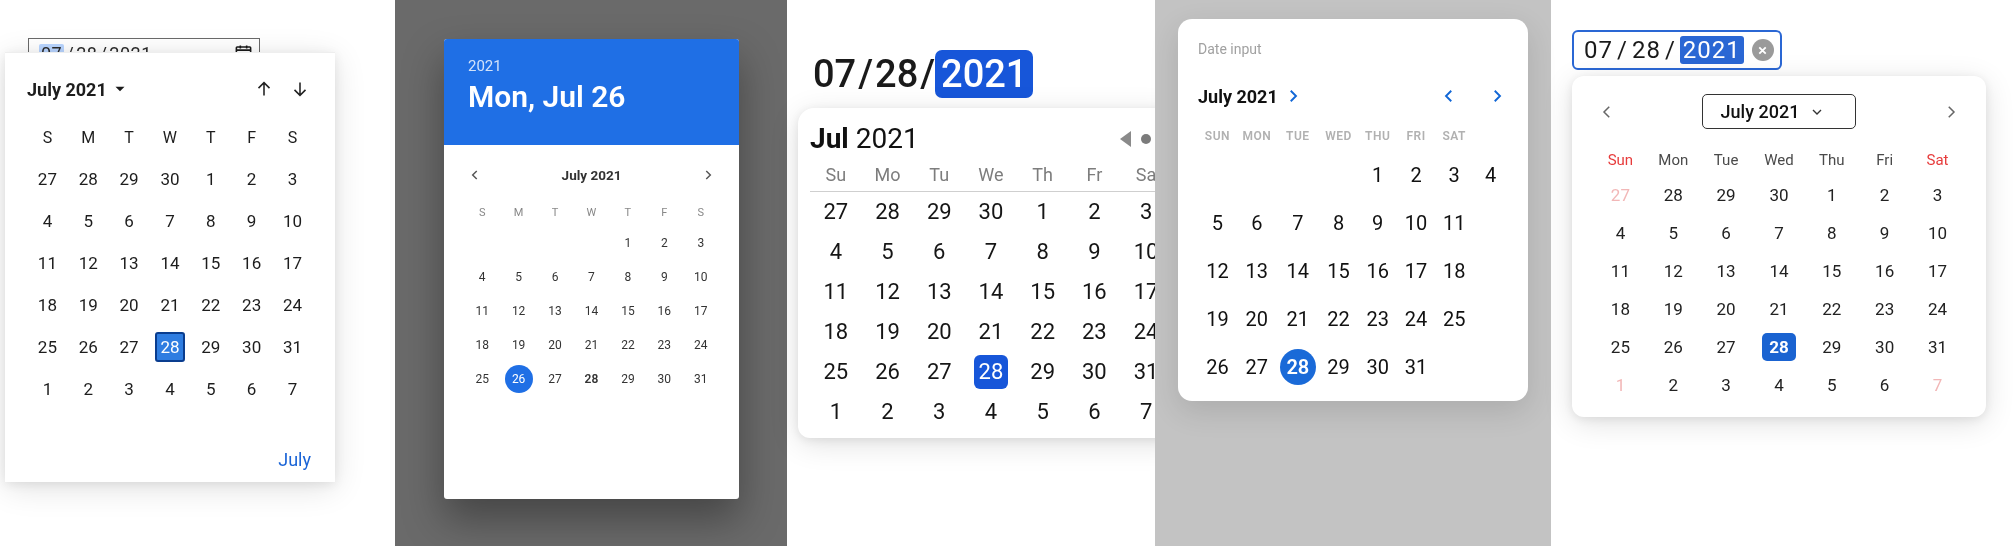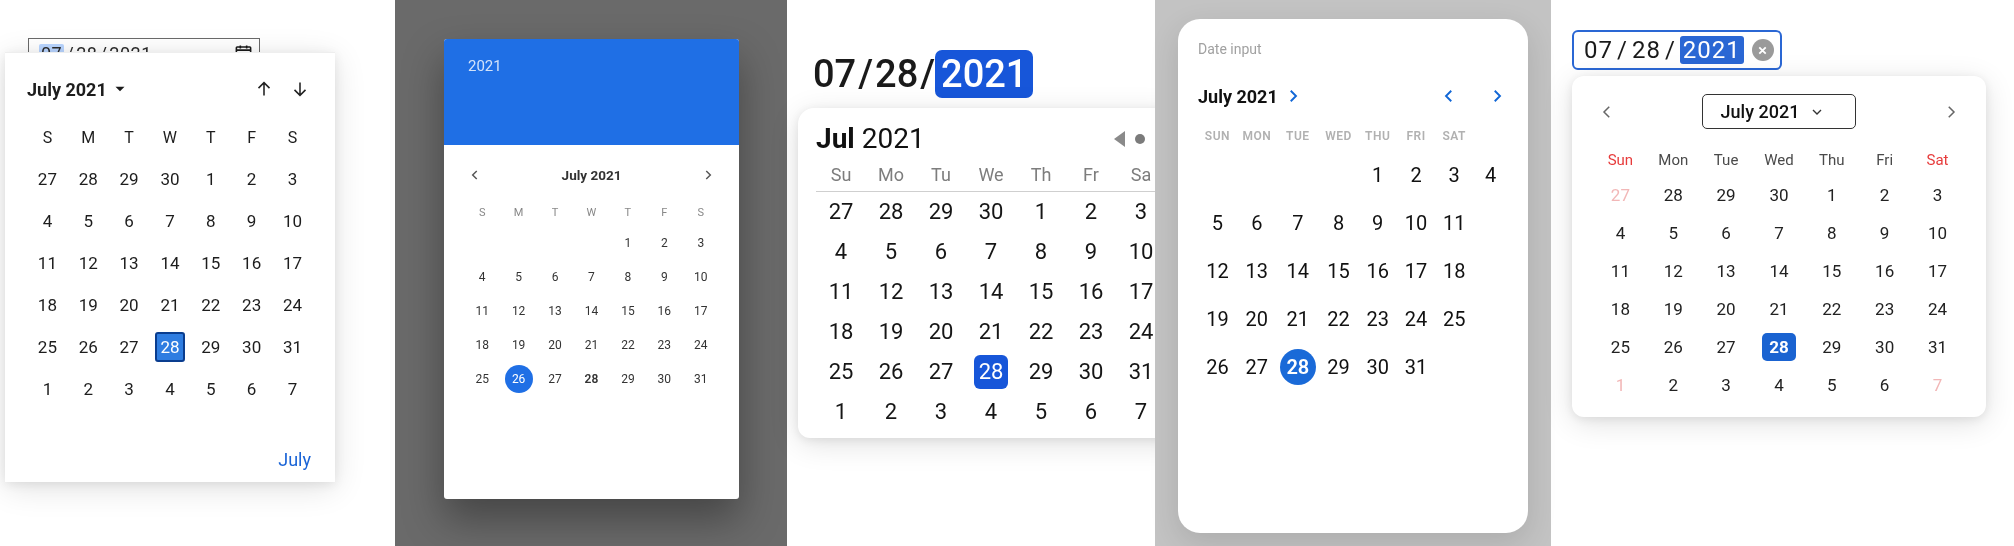--- a/index.html
+++ b/index.html
@@ -51,39 +51,39 @@
   td.selB span{display:inline-flex;width:28px;height:28px;align-items:center;justify-content:center;background:var(--blue);color:#fff;border-radius:50%}
   td.todayB{color:var(--blue);font-weight:600}
   .b-actions{display:flex;justify-content:space-between;padding:4px 22px 16px 22px;color:var(--blue);font-size:13px;font-weight:700}
   .b-actions .right{display:flex;gap:26px}
 
   
   .c-inp{position:absolute;left:811px;top:50px;font-size:38px;font-weight:500;color:#1a1a1a;display:flex;align-items:center}
   .c-inp .seg{padding:1px 2px}
   .c-inp .slash{margin:0 0px}
   .c-inp .hl{background:#1756d9;color:#fff;border-radius:7px;padding:2px 6px}
-  .c-popup{position:absolute;left:798px;top:108px;width:386px;background:#fff;border-radius:16px 16px 12px 12px;box-shadow:var(--panel-shadow);padding:14px 18px 6px}
+  .c-popup{position:absolute;left:798px;top:108px;width:386px;background:#fff;border-radius:16px 16px 12px 12px;box-shadow:var(--panel-shadow);padding:14px 12px 6px}
   .c-hdr{display:flex;align-items:center}
   .c-hdr .ttl{font-size:28px;color:#111}
   .c-hdr .ttl b{font-weight:700}
   .c-hdr .sp{flex:1}
   .c-hdr .nav{display:flex;align-items:center;gap:10px;color:#7b7b7b}
   .c-hdr .dot{width:10px;height:10px;border-radius:50%;background:#7b7b7b}
   .c-hdr .tri{width:0;height:0}
   .tri.l{border-top:8px solid transparent;border-bottom:8px solid transparent;border-right:11px solid #8a8a8a}
   .tri.r{border-top:8px solid transparent;border-bottom:8px solid transparent;border-left:11px solid #8a8a8a}
   table.calC{width:100%;border-collapse:collapse;margin-top:8px}
   table.calC th{font-size:18px;color:#7d7d7d;font-weight:400;padding-bottom:6px;border-bottom:1px solid #cfcfcf}
   table.calC td{text-align:center;font-size:22px;color:#161616;height:40px;width:44px}
   td.outC{color:var(--mute)}
   td.selC span{display:inline-flex;min-width:34px;height:34px;align-items:center;justify-content:center;background:#1756d9;color:#fff;border-radius:6px;padding:0 3px}
 
   
   .d-bg{position:absolute;left:1155px;top:0;width:396px;height:546px;background:#c3c3c3}
-  .d-card{position:absolute;left:1178px;top:19px;width:350px;height:514px;background:#fff;border-radius:22px;padding:22px 20px 14px;box-shadow:0 10px 30px rgba(0,0,0,.12)}
+  .d-card{position:absolute;left:1178px;top:19px;width:350px;height:382px;background:#fff;border-radius:14px;padding:22px 20px 14px;box-shadow:0 10px 30px rgba(0,0,0,.12)}
   .d-label{font-size:14px;color:#a1a1a1;margin-bottom:28px}
   .d-hdr{display:flex;align-items:center}
   .d-hdr .ttl{font-size:18px;font-weight:700;color:#111;display:flex;align-items:center;gap:6px}
   .d-hdr .ttl .chev{color:#1066d6}
   .d-hdr .sp{flex:1}
   .d-hdr .nav{display:flex;gap:26px}
   .d-hdr .nvbtn{color:#1066d6;width:22px;height:22px;display:flex;align-items:center;justify-content:center}
   table.calD{width:100%;border-collapse:separate;border-spacing:0 4px;margin-top:12px}
   table.calD th{font-size:12px;color:#b1b1b1;font-weight:600;letter-spacing:.5px;height:26px}
   table.calD td{text-align:center;font-size:20px;color:#111;height:44px;width:44px;font-weight:400}
@@ -219,20 +219,21 @@
           </tr>
         </tbody>
   </table>
   <div class="a-today">July</div>
 </div>
 
 <div class="b-bg"></div>
 <div class="b-dlg">
   <div class="b-top">
     <div class="b-year">2021</div>
+    <div class="b-date">Mon, Jul 26</div>
   </div>
   <div class="b-body">
     <div class="b-nav">
       <div class="nv">
         <svg width="14" height="14" viewBox="0 0 24 24" fill="none" stroke="#555" stroke-width="2.5">
               <path d="M15 5l-7 7 7 7"></path>
             </svg>
       </div>
       <div class="ttl">July 2021</div>
       <div class="nv">

